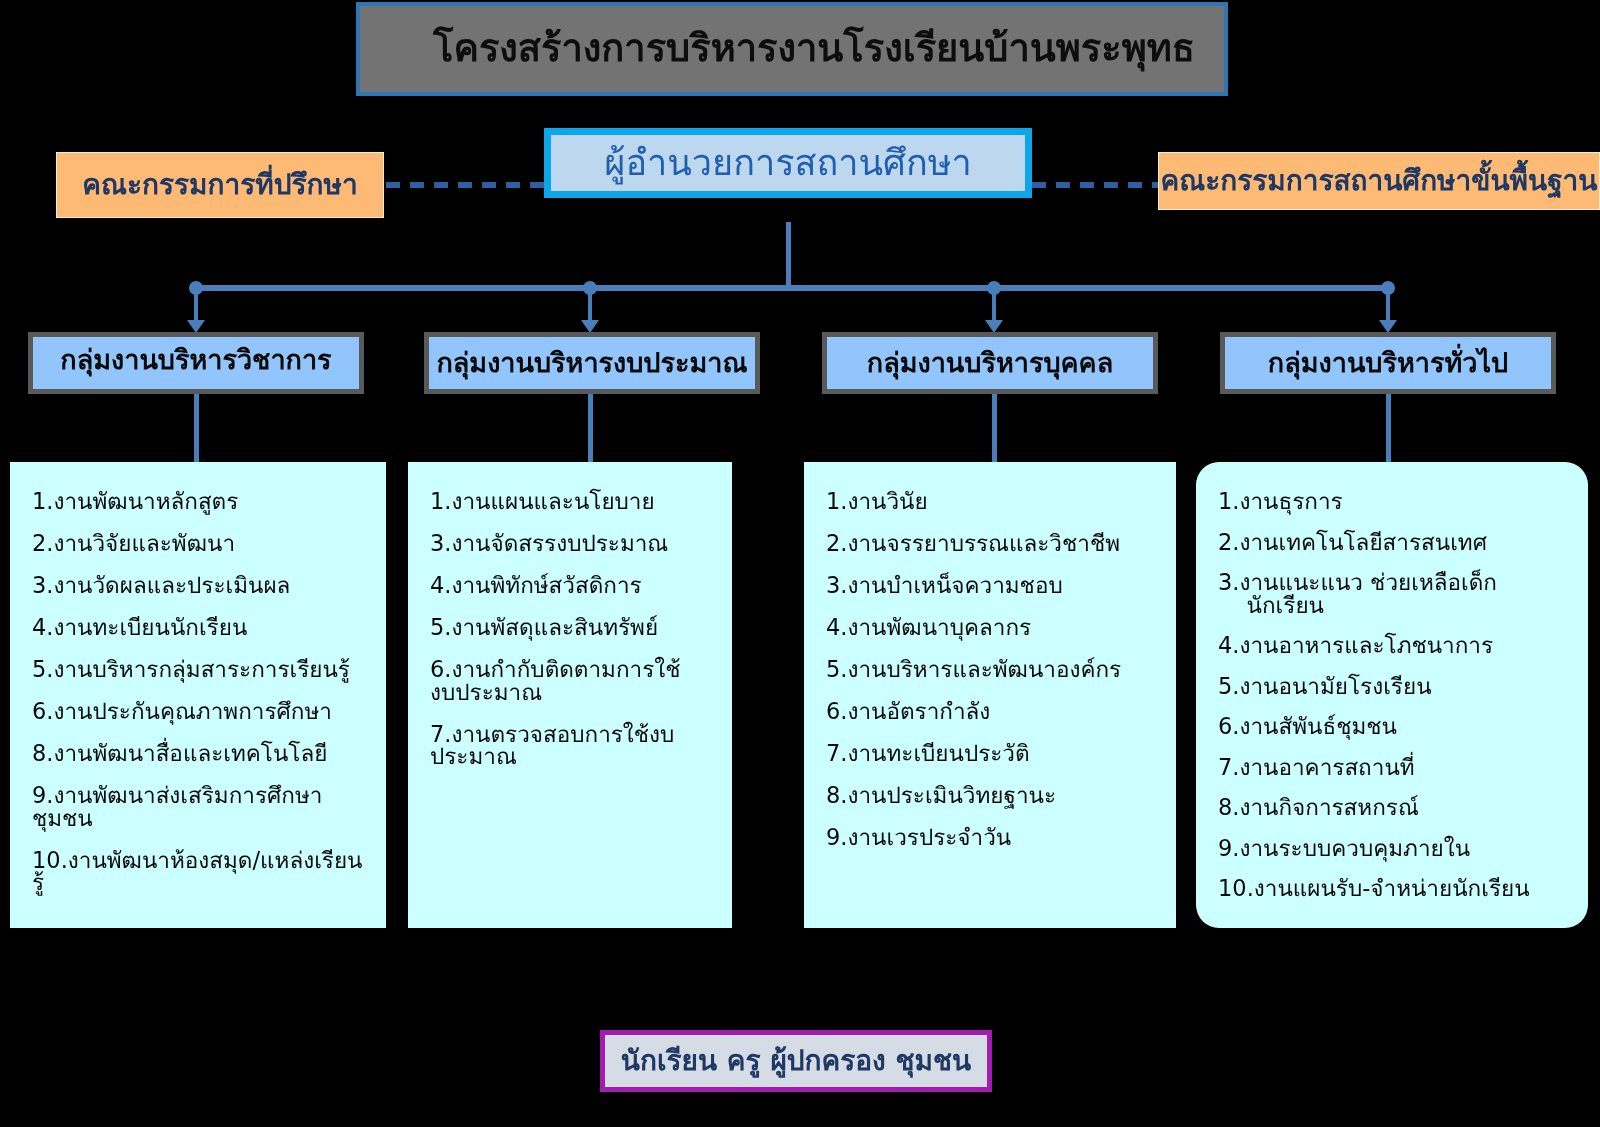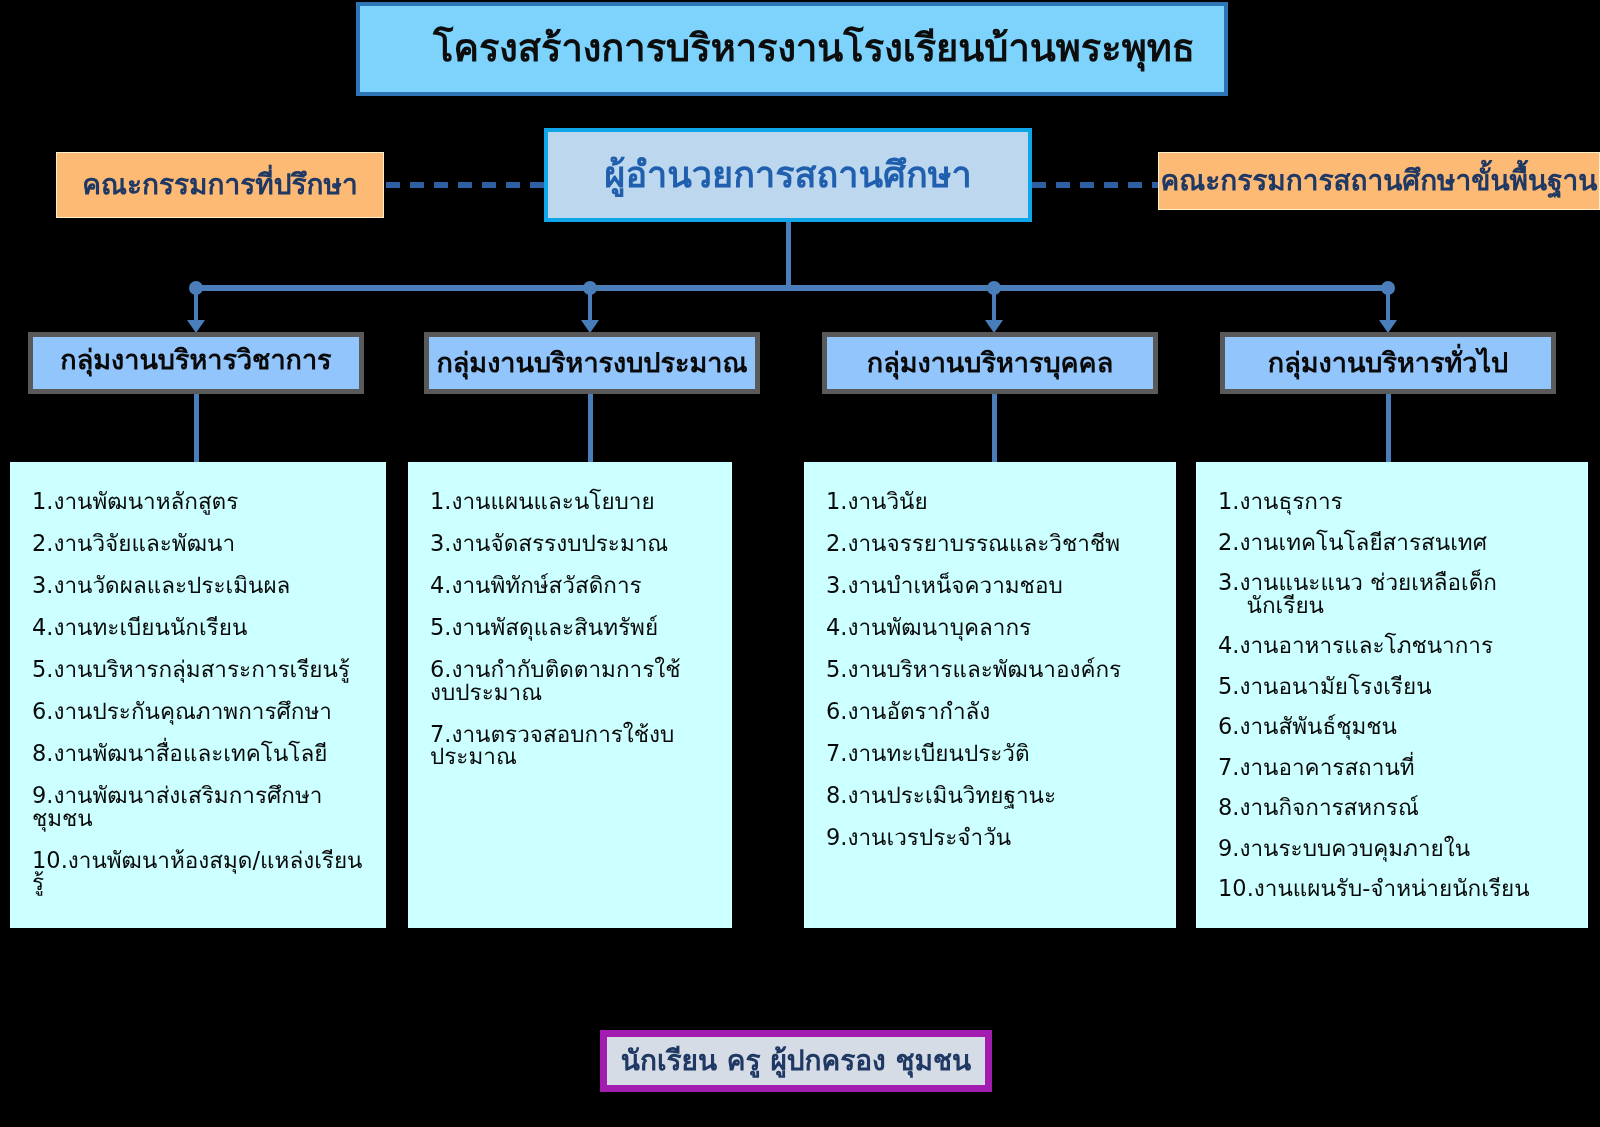--- a/index.html
+++ b/index.html
@@ -21,34 +21,34 @@
     position: absolute;
     display: flex;
     align-items: center;
     justify-content: center;
     text-align: center;
     line-height: 1.15;
   }
 
   .title-box {
     left: 356px; top: 2px; width: 872px; height: 94px;
-    background: #7dd3fc;
+    background: #737373;
     border: 4px solid #2E75B6;
     font-size: 38px;
     font-weight: bold;
     color: #0D0D0D;
     padding-left: 44px;
   }
 
   .director-box {
-    left: 544px; top: 128px; width: 488px; height: 94px;
+    left: 544px; top: 128px; width: 488px; height: 70px;
     background: #BDD7EE;
-    border: 4px solid #0ea5e9;
+    border: 7px solid #0ea5e9;
     font-size: 36px;
-    font-weight: bold;
+    font-weight: normal;
     color: #1F5FAE;
   }
 
   .side-box {
     background: #fdba74;
     border: 1px solid #FDF0CE;
     font-size: 28px;
     font-weight: bold;
     color: #1F3864;
   }
@@ -67,41 +67,41 @@
     height: 62px;
   }
   .dept-1 { left: 28px;   top: 332px; width: 336px; font-family: Liberation Mono, monospace; }
   .dept-2 { left: 424px;  top: 332px; width: 336px; }
   .dept-3 { left: 822px;  top: 332px; width: 336px; }
   .dept-4 { left: 1220px; top: 332px; width: 336px; }
 
   .footer-box {
     left: 600px; top: 1030px; width: 392px; height: 62px;
     background: #D6DCE5;
-    border: 7px solid #a21caf;
+    border: 5px solid #a21caf;
     font-size: 28px;
     font-weight: bold;
     color: #1F3864;
   }
 
   
   .panel {
     position: absolute;
     background: #CCFFFF;
     top: 462px;
     height: 466px;
     padding: 22px 14px 10px 16px;
     font-size: 22.5px;
     color: #0A0A0A;
     line-height: 1.0;
   }
   .panel-1 { left: 10px;   width: 376px; }
   .panel-2 { left: 408px;  width: 324px; }
   .panel-3 { left: 804px;  width: 372px; }
-  .panel-4 { left: 1196px; width: 392px; }
+  .panel-4 { left: 1196px; width: 392px; border-radius: 23px; }
 
   .panel ul { list-style: none; margin: 6px; padding: 0; }
   .panel li { margin: 0 0 19.5px 0; white-space: pre-wrap; }
   .panel-4 li { margin-bottom: 18px; }
 
   
   .conn { position: absolute; background: #4A7EBB; }
 
   
   .stem-director { left: 786px; top: 222px; width: 5px; height: 66px; }

